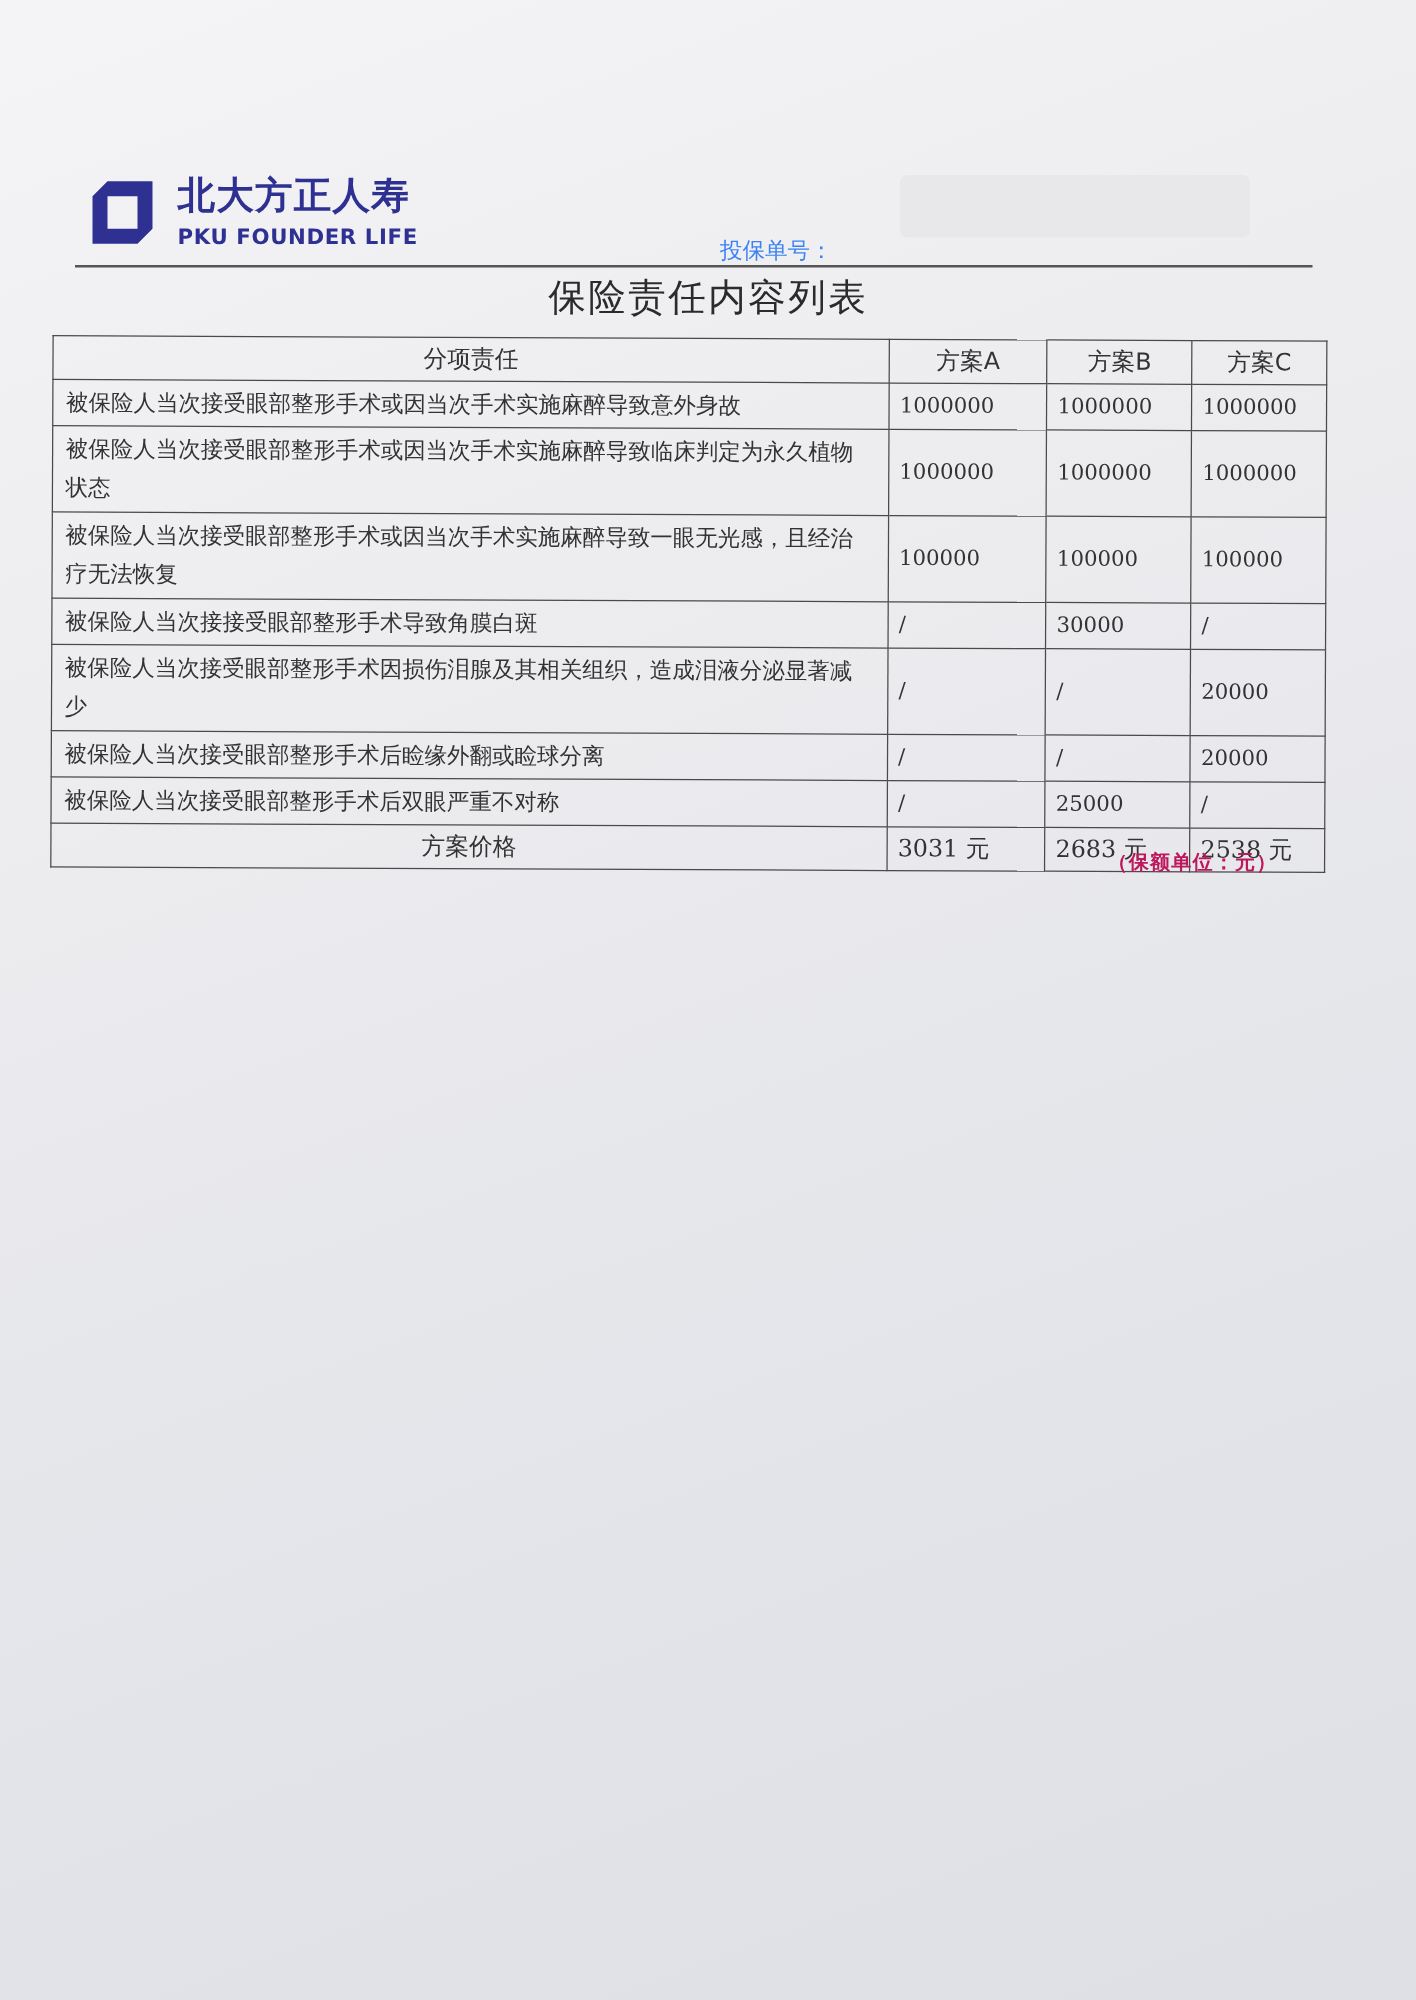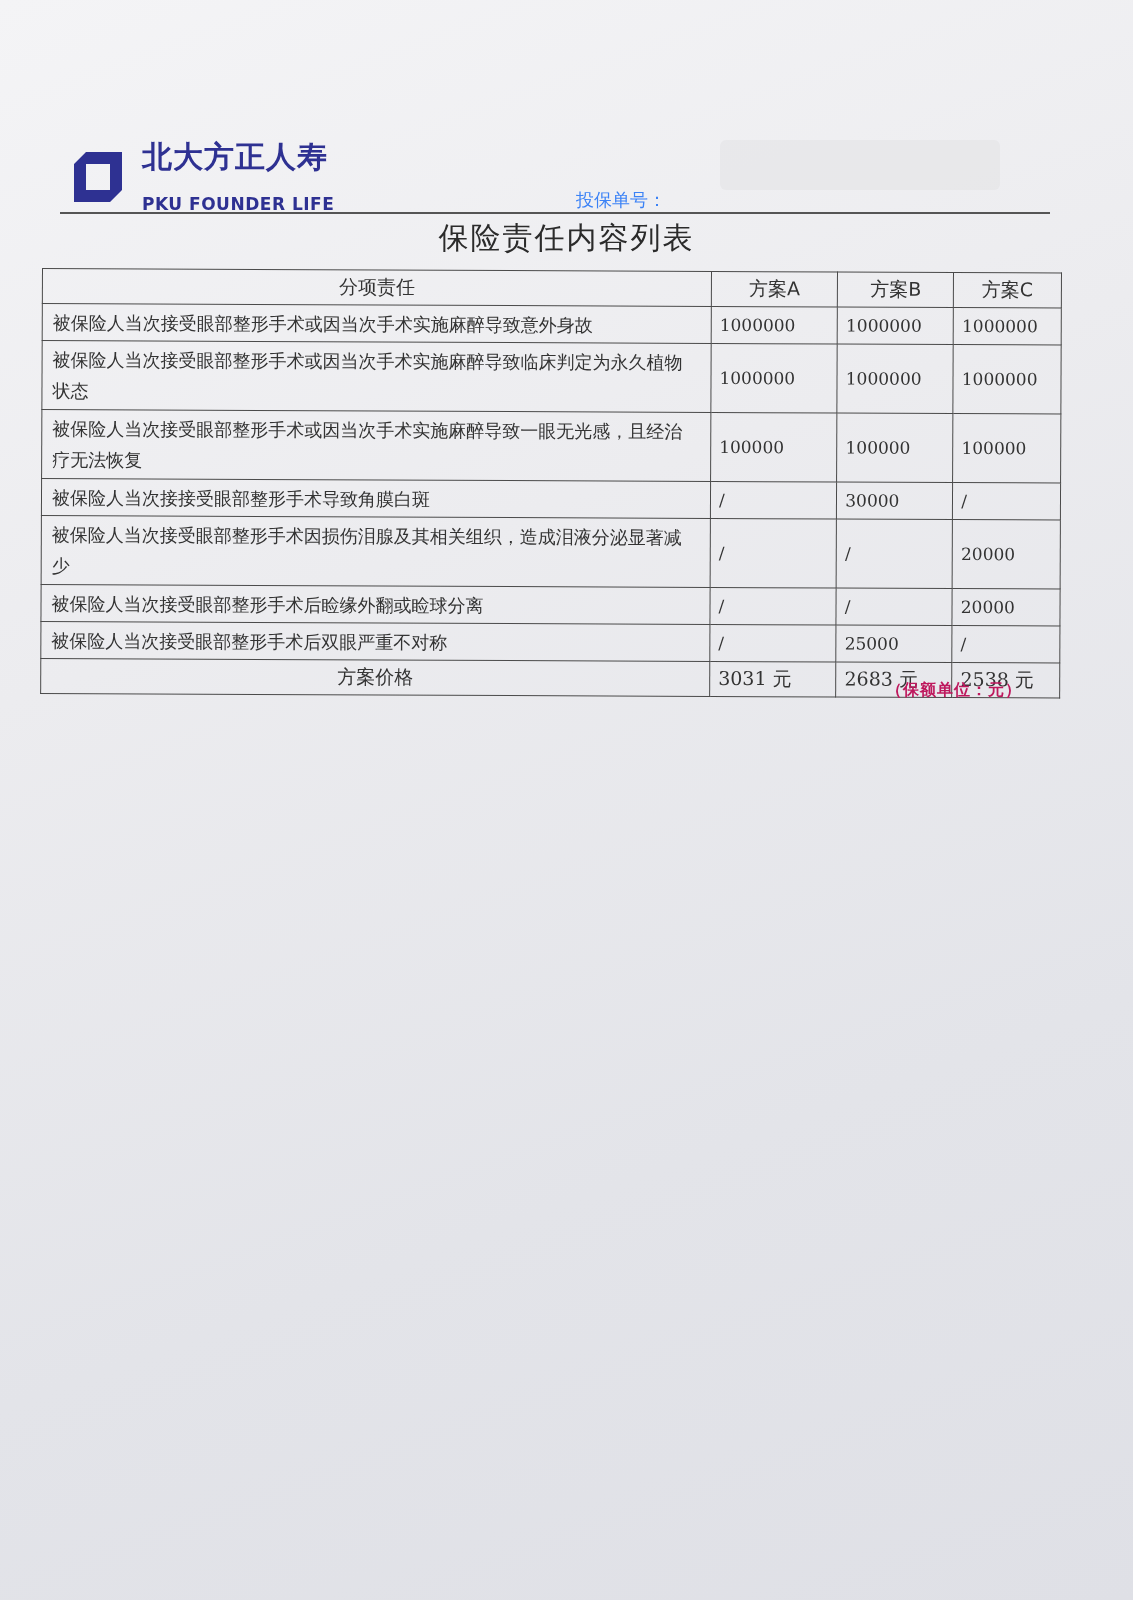--- a/index.html
+++ b/index.html
@@ -9,21 +9,21 @@
     font-family: "DejaVu Serif", "Liberation Serif", serif;
     color: #2b2b2b;
     position: relative;
   }
   .page { position: absolute; left: 0; top: 0; width: 1133px; height: 1332px; }
   .logo { position: absolute; left: 72px; top: 140px; display: flex; align-items: center; }
   .logo-mark { width: 52px; height: 54px; position: relative; margin-right: 18px; }
   .logo-mark svg { width: 52px; height: 54px; display: block; }
   .logo-text { display: flex; flex-direction: column; color: #2e3192; }
   .logo-cn { font-family: "DejaVu Sans", sans-serif; font-weight: bold; font-size: 30px; letter-spacing: 1px; line-height: 34px; }
-  .logo-en { font-family: "DejaVu Sans", "Liberation Sans", sans-serif; font-weight: bold; font-size: 17px; letter-spacing: 0.5px; line-height: 20px; margin-top: 20px; }
+  .logo-en { font-family: "DejaVu Sans", "Liberation Sans", sans-serif; font-weight: bold; font-size: 17px; letter-spacing: 0.5px; line-height: 20px; margin-top: 6px; }
   .policy-no { position: absolute; left: 576px; top: 188px; font-size: 18px; color: #3b82f6; font-family: "DejaVu Sans", sans-serif; }
   .header-rule { position: absolute; left: 60px; top: 212px; width: 990px; height: 2px; background: #555; }
   .doc-title { position: absolute; left: 0; width: 1133px; top: 218px; text-align: center; font-family: "DejaVu Sans", sans-serif; font-size: 30px; color: #2b2b2b; letter-spacing: 2px; }
   table.resp {
     position: absolute; left: 42px; top: 268px; width: 1020px;
     border-collapse: collapse; font-size: 18px;
     font-family: "DejaVu Sans", sans-serif;
     transform: rotate(0.25deg); transform-origin: left top;
   }
   table.resp th, table.resp td { border: 1.5px solid #4a4a4a; padding: 0 8px; color: #333; }

